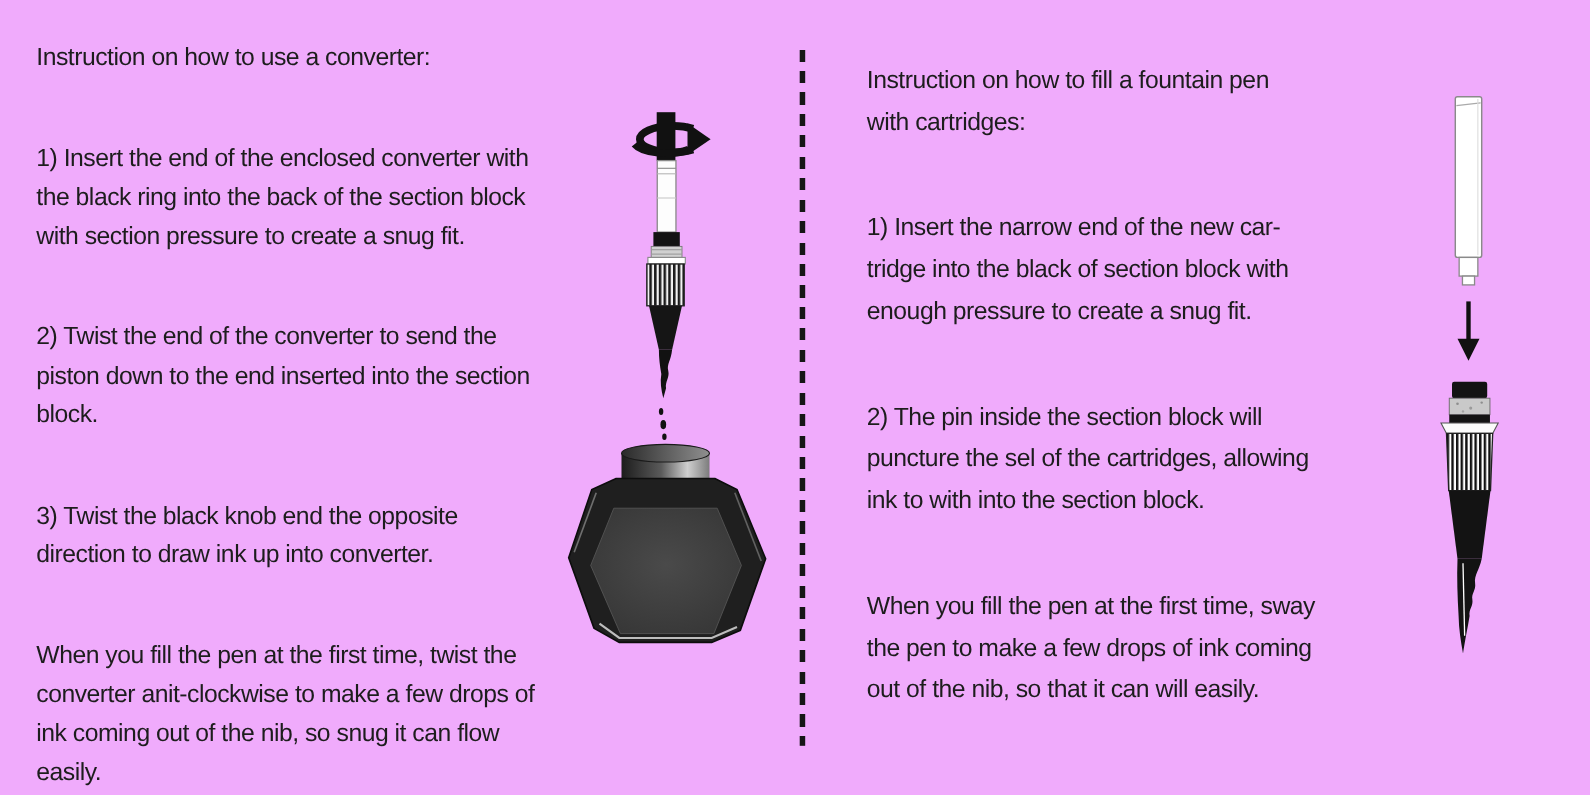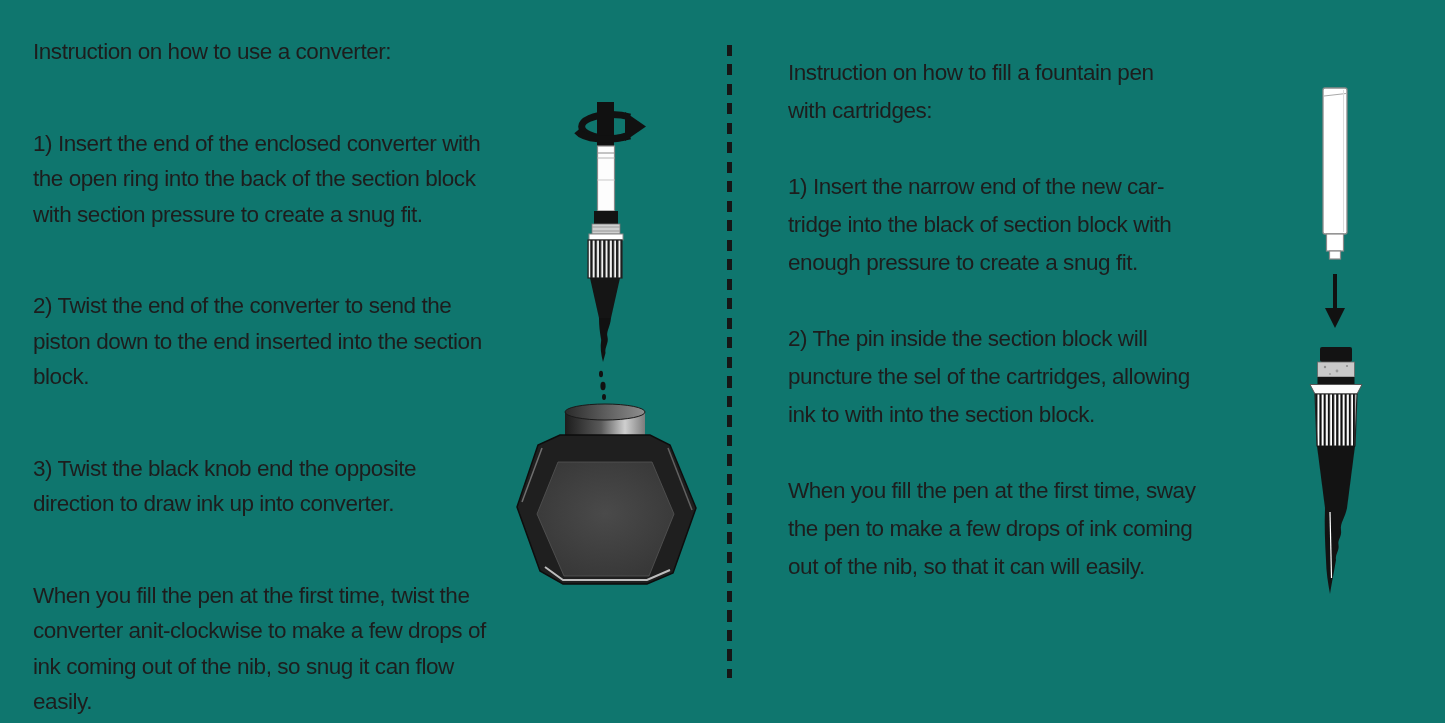--- a/index.html
+++ b/index.html
@@ -1,25 +1,25 @@
 <!DOCTYPE html>
 <html><head>
 <meta charset="utf-8">
 <style>
   html,body{margin:0;padding:0;background:#fff;}
   .page{
-    position:relative;width:1445px;height:723px;background:#0f766e;
+    position:relative;width:1445px;height:723px;background:#f0abfc;
     font-family:"Liberation Sans",sans-serif;color:#1d1d1d;overflow:hidden;
   }
   .col{position:absolute;}
   .col-left{left:33px;top:34px;width:505px;}
   .col-right{left:788px;top:54px;width:505px;}
   .para{margin:0;}
   .col-left .para + .para{margin-top:56px;}
-  .col-right .para + .para{margin-top:38px;}
+  .col-right .para + .para{margin-top:58px;}
   .ln{display:block;font-size:22.5px;letter-spacing:-0.45px;white-space:nowrap;}
   .col-left .ln{line-height:35.5px;}
   .col-right .ln{line-height:38px;}
   .divider{
     position:absolute;left:727px;top:45px;width:4.5px;height:633px;
     background:repeating-linear-gradient(180deg,#161616 0 11px,transparent 11px 19.5px);
   }
   .fig{position:absolute;}
   .fig-left{left:500px;top:90px;width:220px;height:550px;}
   .fig-right{left:1290px;top:80px;width:100px;height:520px;}
@@ -29,21 +29,21 @@
 <body>
 
 <div class="page">
 
   <div class="col col-left">
     <p class="para">
       <span class="ln">Instruction on how to use a converter:</span>
     </p>
     <p class="para">
       <span class="ln">1) Insert the end of the enclosed converter with</span>
-      <span class="ln">the open ring into the back of the section block</span>
+      <span class="ln">the black ring into the back of the section block</span>
       <span class="ln">with section pressure to create a snug fit.</span>
     </p>
     <p class="para">
       <span class="ln">2) Twist the end of the converter to send the</span>
       <span class="ln">piston down to the end inserted into the section</span>
       <span class="ln">block.</span>
     </p>
     <p class="para">
       <span class="ln">3) Twist the black knob end the opposite</span>
       <span class="ln">direction to draw ink up into converter.</span>

